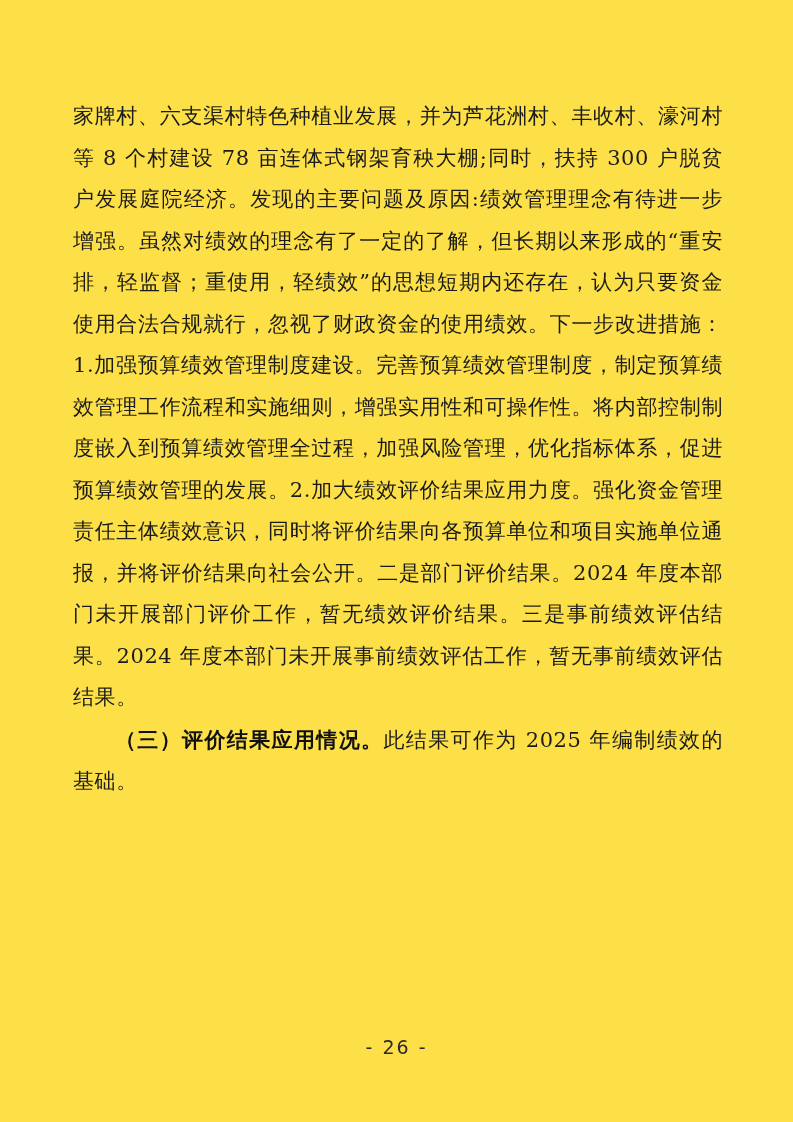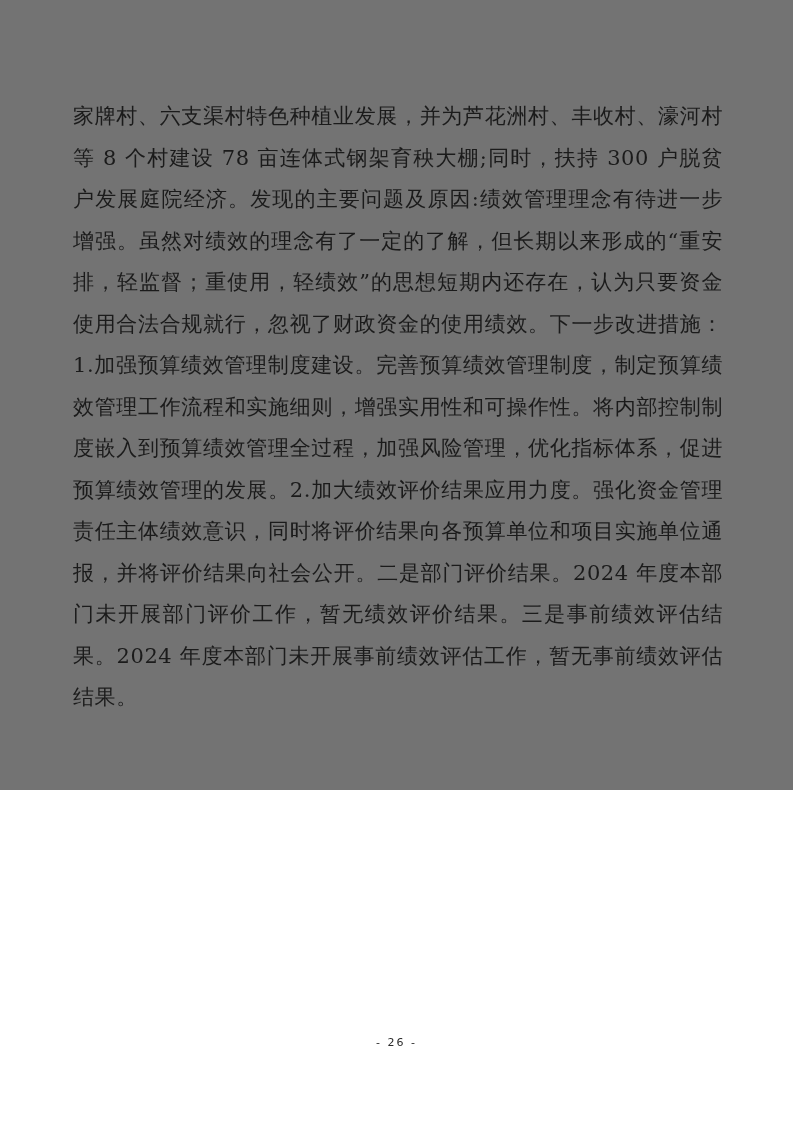--- a/index.html
+++ b/index.html
@@ -13,22 +13,22 @@
     position: relative;
     font-family: "DejaVu Serif", "Liberation Serif", serif;
     color: #1b1b1b;
     overflow: hidden;
   }
   .page {
     position: absolute;
     top: 0;
     left: 0;
     width: 793px;
-    height: 790px;
-    background: #737373;
+    height: 1122px;
+    background: #fde047;
   }
   .content {
     position: absolute;
     top: 96px;
     left: 73px;
     width: 650px;
     font-size: 21px;
     line-height: 41.5px;
     letter-spacing: 0.6px;
     text-align: justify;
@@ -45,28 +45,31 @@
     font-weight: bold;
     color: #111111;
   }
   .page-number {
     position: absolute;
     top: 1036px;
     left: 0;
     width: 793px;
     text-align: center;
     font-family: "DejaVu Sans", "Liberation Sans", sans-serif;
-    font-size: 11px;
+    font-size: 19px;
     letter-spacing: 2px;
     color: #2a2a2a;
   }
 </style>
 </head>
 <body>
 
 <div class="page">
   <div class="content">
     <p>
       <span>家牌村、六支渠村特色种植业发展，并为芦花洲村、丰收村、濠河村等 8 个村建设 78 亩连体式钢架育秧大棚;同时，扶持 300 户脱贫户发展庭院经济。发现的主要问题及原因:绩效管理理念有待进一步增强。虽然对绩效的理念有了一定的了解，但长期以来形成的“重安排，轻监督；重使用，轻绩效”的思想短期内还存在，认为只要资金使用合法合规就行，忽视了财政资金的使用绩效。下一步改进措施：1.加强预算绩效管理制度建设。完善预算绩效管理制度，制定预算绩效管理工作流程和实施细则，增强实用性和可操作性。将内部控制制度嵌入到预算绩效管理全过程，加强风险管理，优化指标体系，促进预算绩效管理的发展。2.加大绩效评价结果应用力度。强化资金管理责任主体绩效意识，同时将评价结果向各预算单位和项目实施单位通报，并将评价结果向社会公开。二是部门评价结果。2024 年度本部门未开展部门评价工作，暂无绩效评价结果。三是事前绩效评估结果。2024 年度本部门未开展事前绩效评估工作，暂无事前绩效评估结果。</span>
     </p>
+    <p class="indent">
+      <strong>（三）评价结果应用情况。</strong><span>此结果可作为 2025 年编制绩效的基础。</span>
+    </p>
   </div>
   <div class="page-number">- 26 -</div>
 </div>
 
 </body></html>

